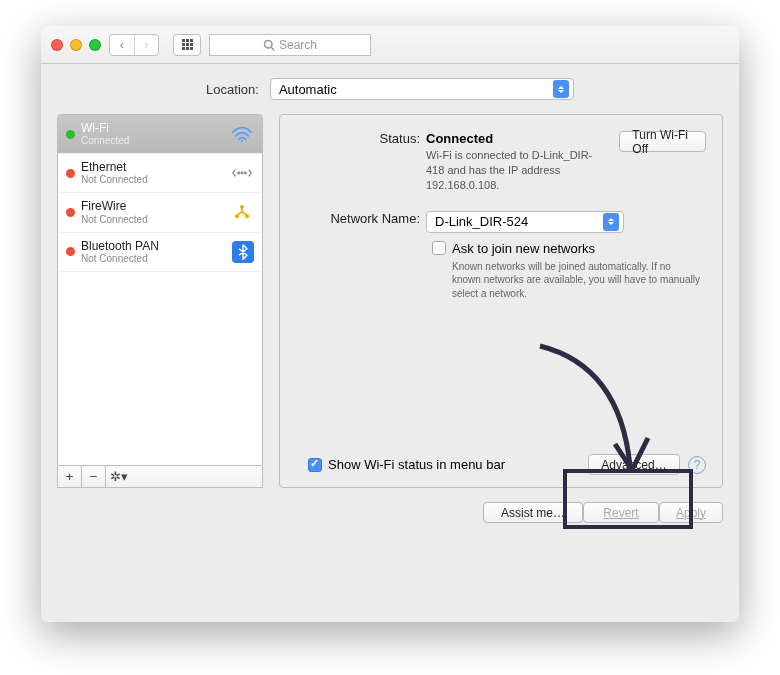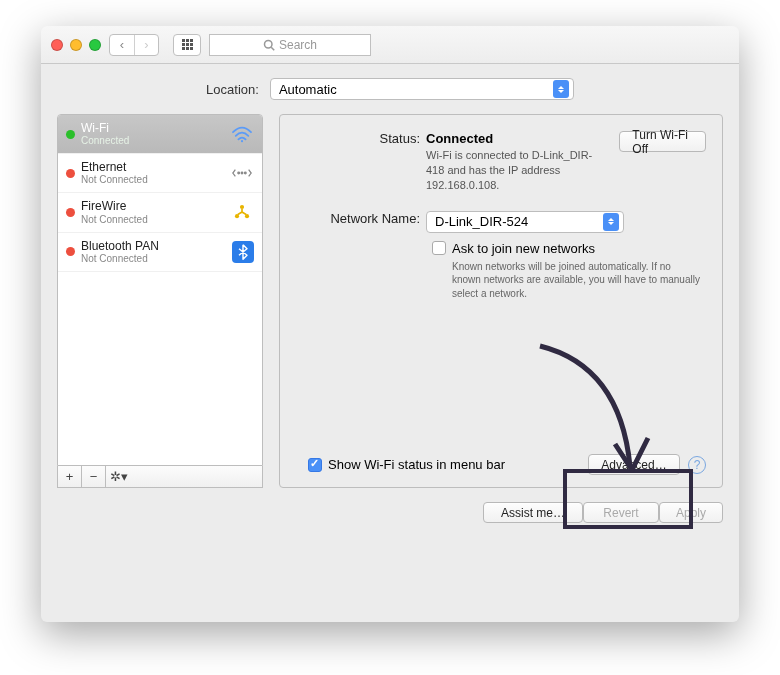--- a/index.html
+++ b/index.html
@@ -54,21 +54,21 @@
 .detail { flex: 1; background: #ececec; border: 1px solid #bdbdbd; border-radius: 4px; padding: 16px 16px 12px 16px; position: relative; height: 374px; }
 
 .row { display: flex; margin-bottom: 6px; }
 .row .lbl { width: 130px; text-align: right; font-size: 13px; padding-right: 6px; color:#222; }
 .row .val { flex: 1; font-size: 13px; }
 .row.status .val { display:flex; gap:20px; align-items:flex-start; }
 .bold { font-weight: 600; }
 .desc { font-size: 11px; color: #555; line-height: 1.35; margin-top: 2px; max-width: 240px; }
 
 .btn { background: linear-gradient(#fdfdfd,#f1f1f1); border: 1px solid #b8b8b8; border-radius: 4px; height: 21px; padding: 0 12px; font-size: 12px; display: inline-flex; align-items: center; justify-content: center; color: #222; box-shadow: 0 1px 0 rgba(255,255,255,0.6) inset; }
-.btn.disabled { color: #aaa; }
+.btn.disabled { color: #aaa; text-decoration: underline; }
 
 .cb-row { display: flex; align-items: flex-start; margin-left: 136px; gap: 6px; margin-top: 8px; }
 .checkbox { width: 14px; height: 14px; border: 1px solid #aaa; border-radius: 3px; background: #fff; flex-shrink:0; position: relative; }
 .checkbox.checked { background: #4a90f7; border-color:#3578e5; }
 .checkbox.checked::after { content:"✓"; color:#fff; font-size:11px; position:absolute; top:-2px; left:1px; font-weight:bold; }
 .cb-text { font-size: 13px; }
 .cb-desc { font-size: 10px; color: #666; margin-top: 4px; max-width: 250px; line-height:1.35; }
 
 .bottom-row { position: absolute; left: 28px; right: 16px; bottom: 12px; display: flex; align-items: center; }
 .bottom-row .checkbox { margin-right: 6px; }

